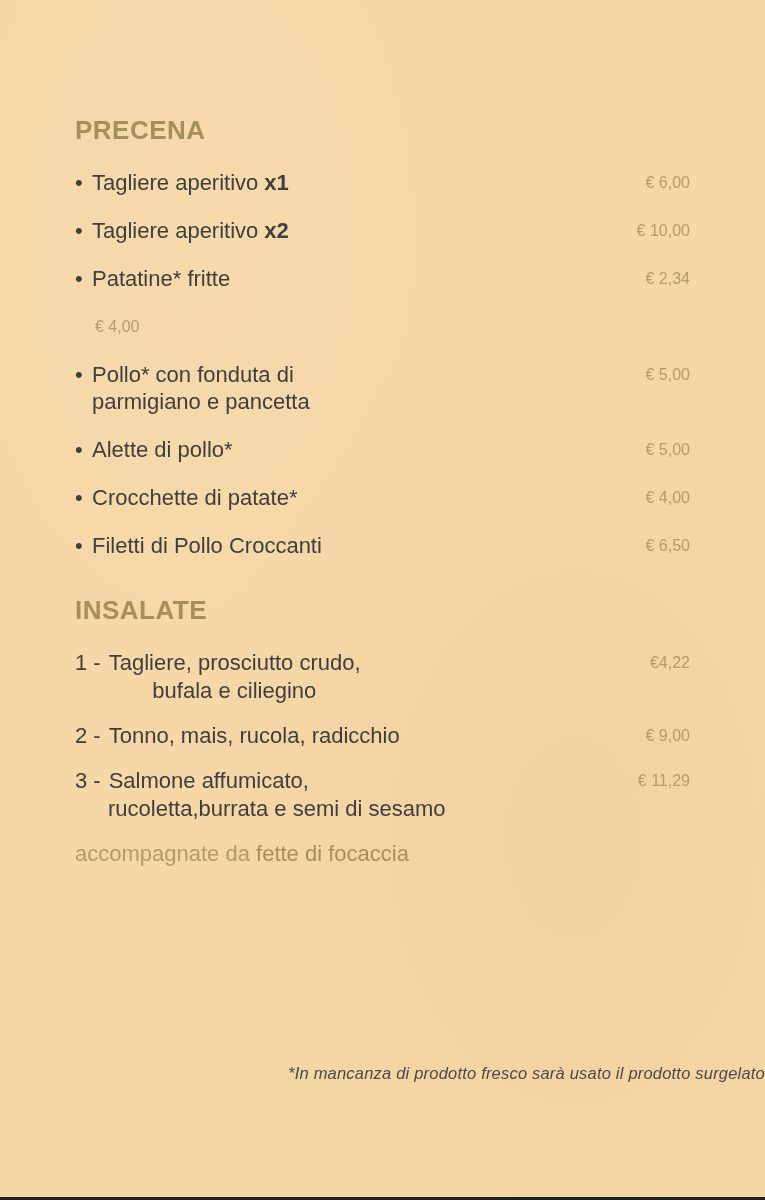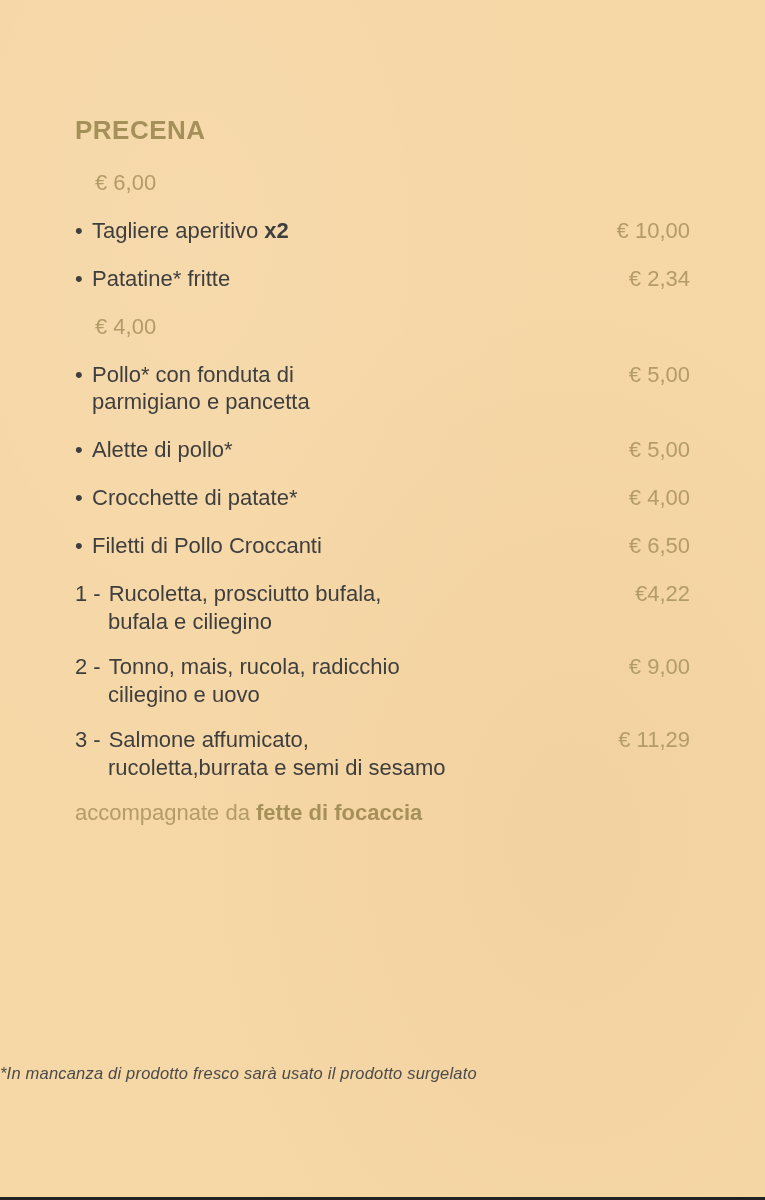--- a/index.html
+++ b/index.html
@@ -32,48 +32,51 @@
     margin-bottom:26px;
   }
   .section-title.second{margin-top:38px;}
   .row{
     display:flex;justify-content:space-between;align-items:flex-start;
     font-size:22px;line-height:25px;color:var(--text);
     margin-bottom:23px;
   }
   .bullet{display:inline-block;width:9px;margin-right:8px;color:var(--text);}
   .bold-suffix{font-weight:bold;margin-left:6px;}
-  .line2{padding-left:17px;margin-top:2px;line-height:25px;}
+  .line2{padding-left:17px;margin-top:2px;line-height:25px;text-align:center;}
   .price{
-    font-size:22px;line-height:25px;color:var(--price);
+    font-size:16px;line-height:25px;color:var(--price);
     white-space:nowrap;flex-shrink:0;padding-left:20px;
   }
   .salad{line-height:26px;margin-bottom:19px;}
   .salad .line2{padding-left:33px;line-height:26px;}
   .salad .num{margin-right:8px;}
   .salad .price{line-height:26px;}
   .note{margin-top:16px;font-size:22px;line-height:26px;color:var(--note);}
   .note-title{font-weight:bold;color:var(--accent);}
-  .note-bold{font-weight:bold;color:var(--accent);}
+  .note-bold{font-weight:normal;color:var(--accent);}
   .footer{
     position:absolute;left:0;right:0;top:1064px;
-    text-align:left;
+    text-align:right;
     font-size:16.5px;font-style:italic;letter-spacing:0.2px;
     color:var(--footer);
   }
 </style>
 </head>
 <body>
 
 <div class="page">
   <div class="content">
 
     <div class="section-title">PRECENA</div>
 
     <div class="row">
+      <div>
+        <span class="bullet">•</span><span>Tagliere aperitivo</span><span class="bold-suffix">x1</span>
+      </div>
       <div class="price">€ 6,00</div>
     </div>
 
     <div class="row">
       <div>
         <span class="bullet">•</span><span>Tagliere aperitivo</span><span class="bold-suffix">x2</span>
       </div>
       <div class="price">€ 10,00</div>
     </div>
 
@@ -110,33 +113,33 @@
       <div class="price">€ 4,00</div>
     </div>
 
     <div class="row">
       <div>
         <span class="bullet">•</span><span>Filetti di Pollo Croccanti</span>
       </div>
       <div class="price">€ 6,50</div>
     </div>
 
+    <div class="section-title second">INSALATE</div>
 
     <div class="row salad">
       <div>
-        <div><span class="num">1 -</span><span>Rucoletta, prosciutto bufala,</span></div>
+        <div><span class="num">1 -</span><span>Tagliere, prosciutto crudo,</span></div>
         <div class="line2">bufala e ciliegino</div>
       </div>
       <div class="price">€4,22</div>
     </div>
 
     <div class="row salad">
       <div>
         <div><span class="num">2 -</span><span>Tonno, mais, rucola, radicchio</span></div>
-        <div class="line2">ciliegino e uovo</div>
       </div>
       <div class="price">€ 9,00</div>
     </div>
 
     <div class="row salad">
       <div>
         <div><span class="num">3 -</span><span>Salmone affumicato,</span></div>
         <div class="line2">rucoletta,burrata e semi di sesamo</div>
       </div>
       <div class="price">€ 11,29</div>

